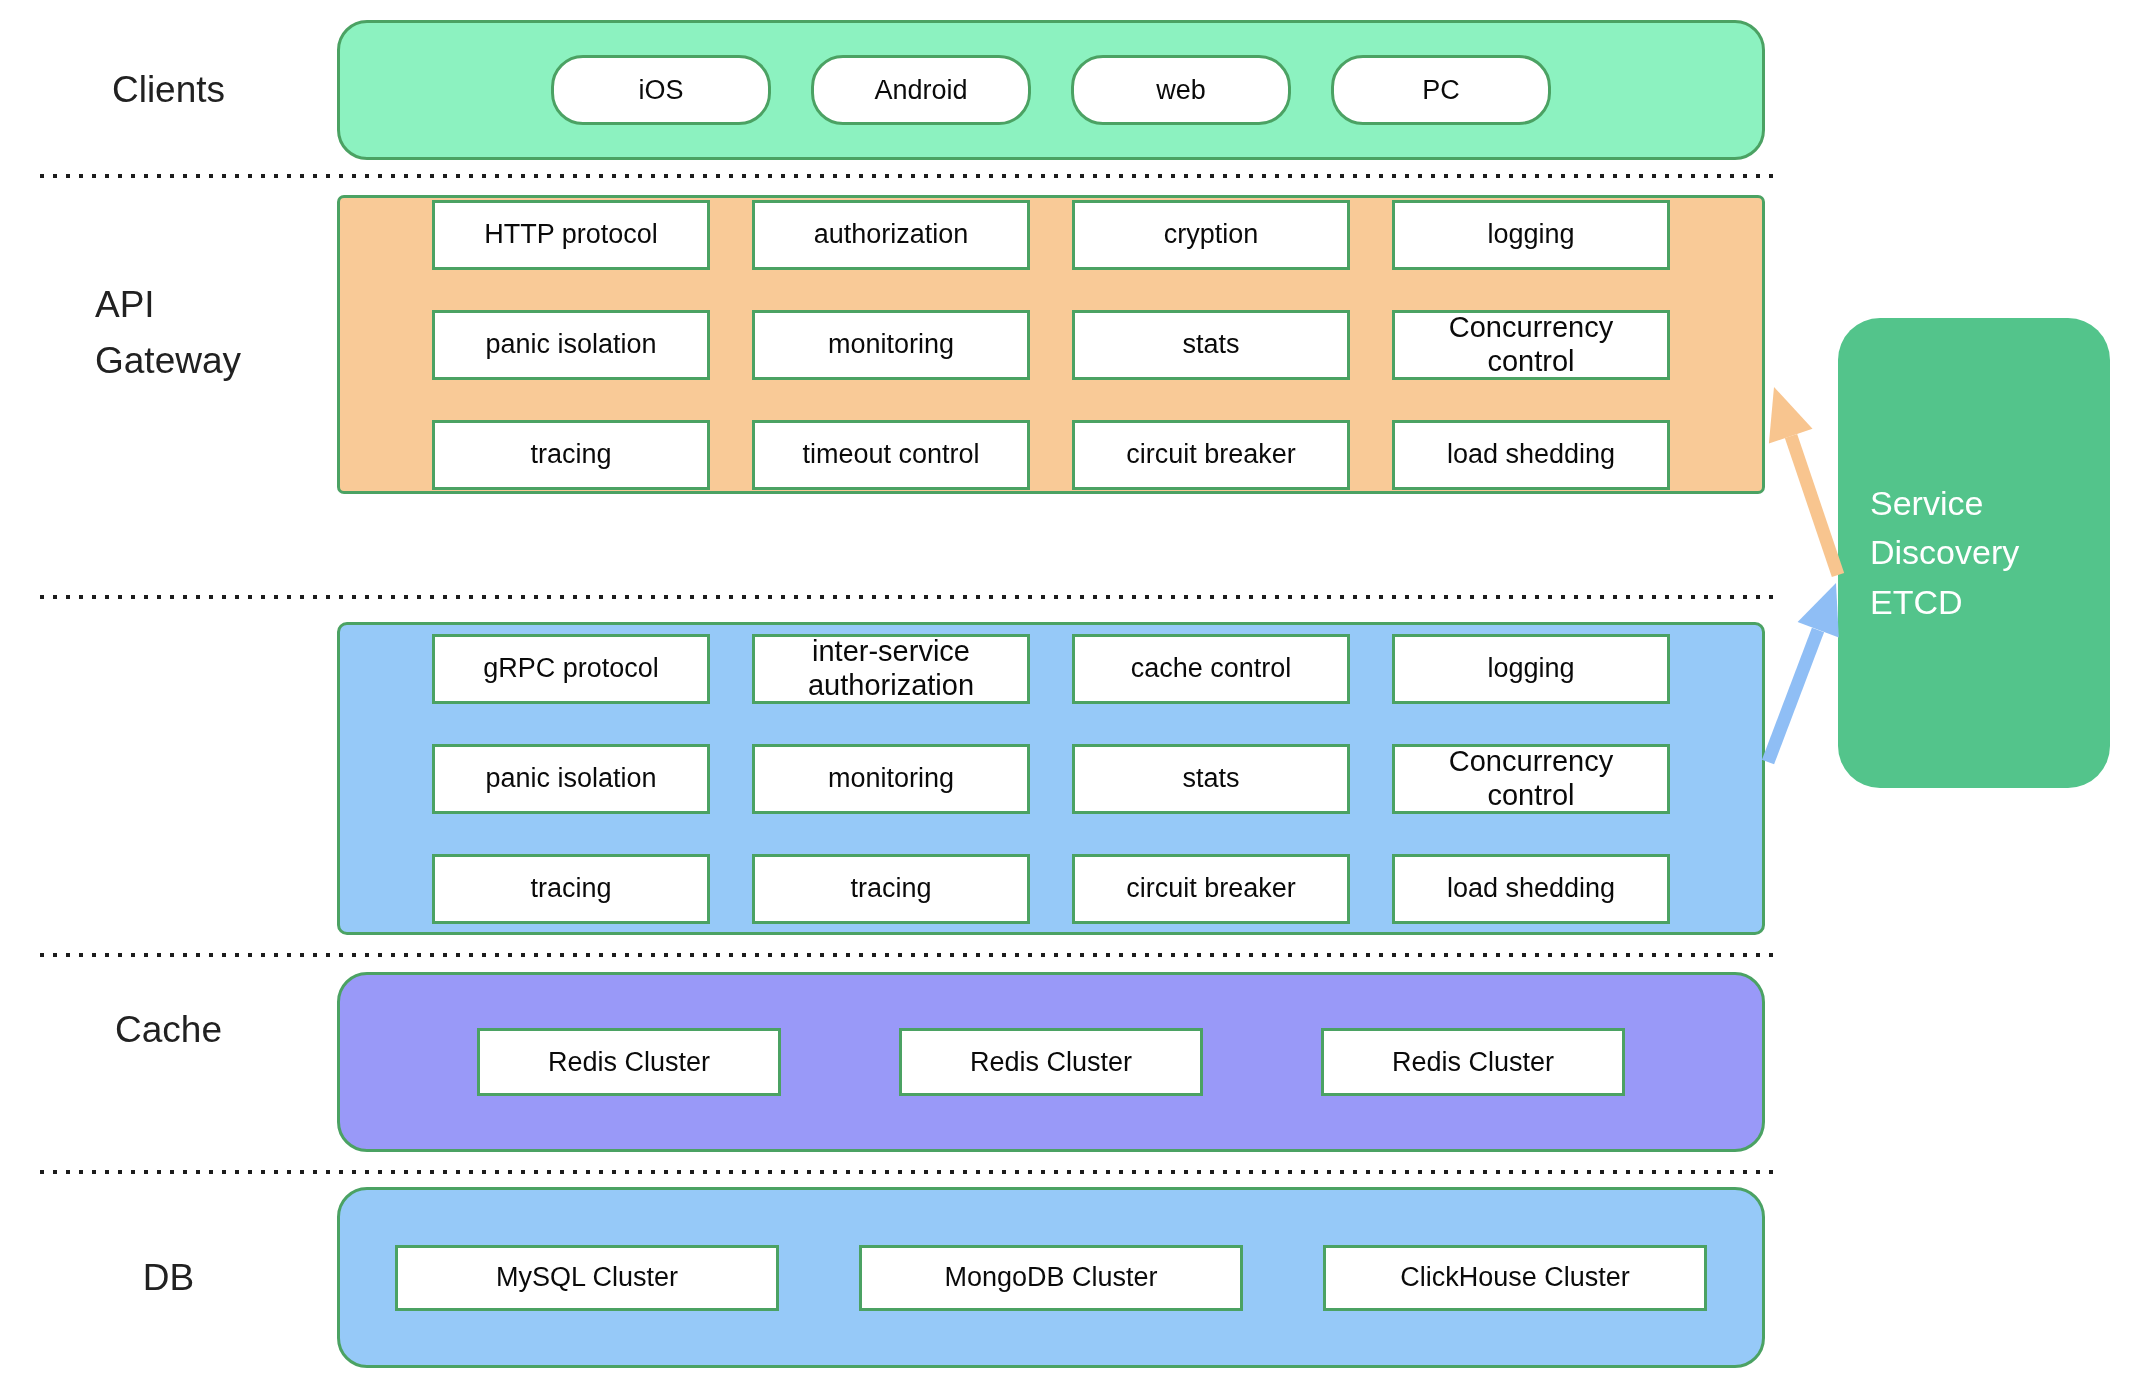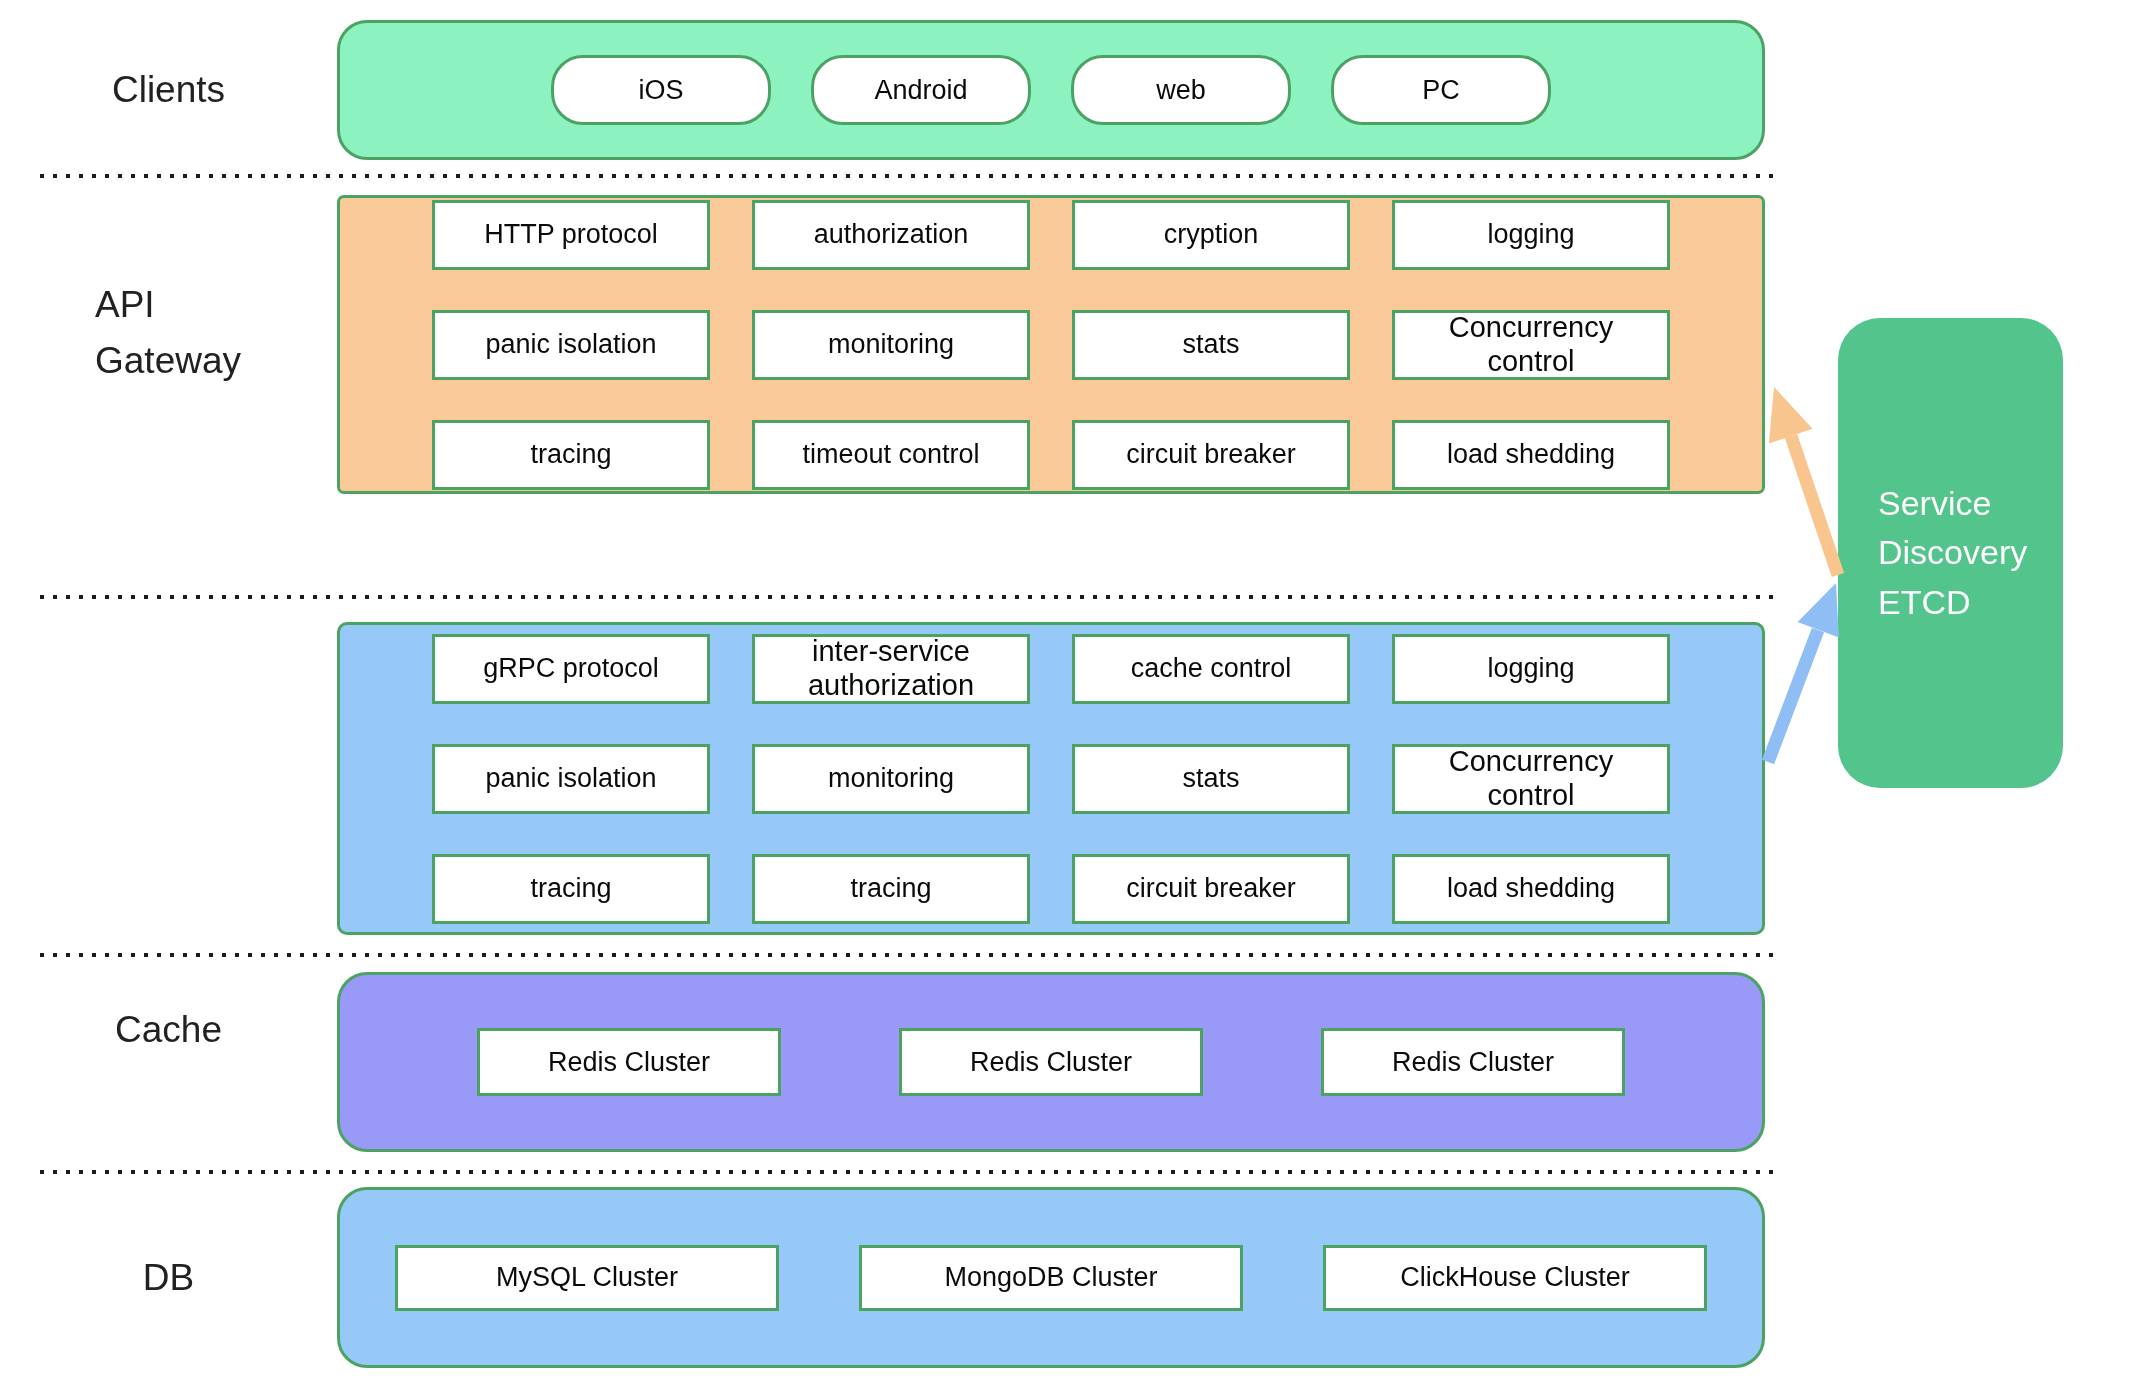--- a/index.html
+++ b/index.html
@@ -30,23 +30,23 @@
     display:flex;align-items:center;justify-content:center;text-align:center;
     font-size:27px;color:#0a0a0a;width:278px;height:70px;}
   .band-clients .box{width:220px;border-radius:32px;}
   .band-cache .box{width:304px;height:68px;}
   .band-db .box{width:384px;height:66px;}
   .box .wrap{display:inline-block;max-width:178px;font-size:29px;line-height:1.15;}
 
   .dotted{position:absolute;left:40px;width:1740px;height:4px;
     background:repeating-linear-gradient(to right,#1c1c1c 0 4px,transparent 4px 13px);}
 
-  .etcd{position:absolute;left:1838px;top:318px;width:225px;height:470px;box-sizing:border-box;
+  .etcd{position:absolute;left:1838px;top:318px;width:272px;height:470px;box-sizing:border-box;
     background:var(--etcd-fill);border-radius:42px;display:flex;flex-direction:column;
-    justify-content:center;padding-left:40px;color:#ffffff;font-size:34px;line-height:1.45;}
+    justify-content:center;padding-left:32px;color:#ffffff;font-size:34px;line-height:1.45;}
 
   .arrow-layer{position:absolute;left:0;top:0;width:2130px;height:1394px;pointer-events:none;}
   .arrow-orange{stroke:var(--arrow-orange);}
   .arrow-orange-head{fill:var(--arrow-orange);}
   .arrow-blue{stroke:var(--arrow-blue);}
   .arrow-blue-head{fill:var(--arrow-blue);}
 </style>
 </head>
 <body>
 

